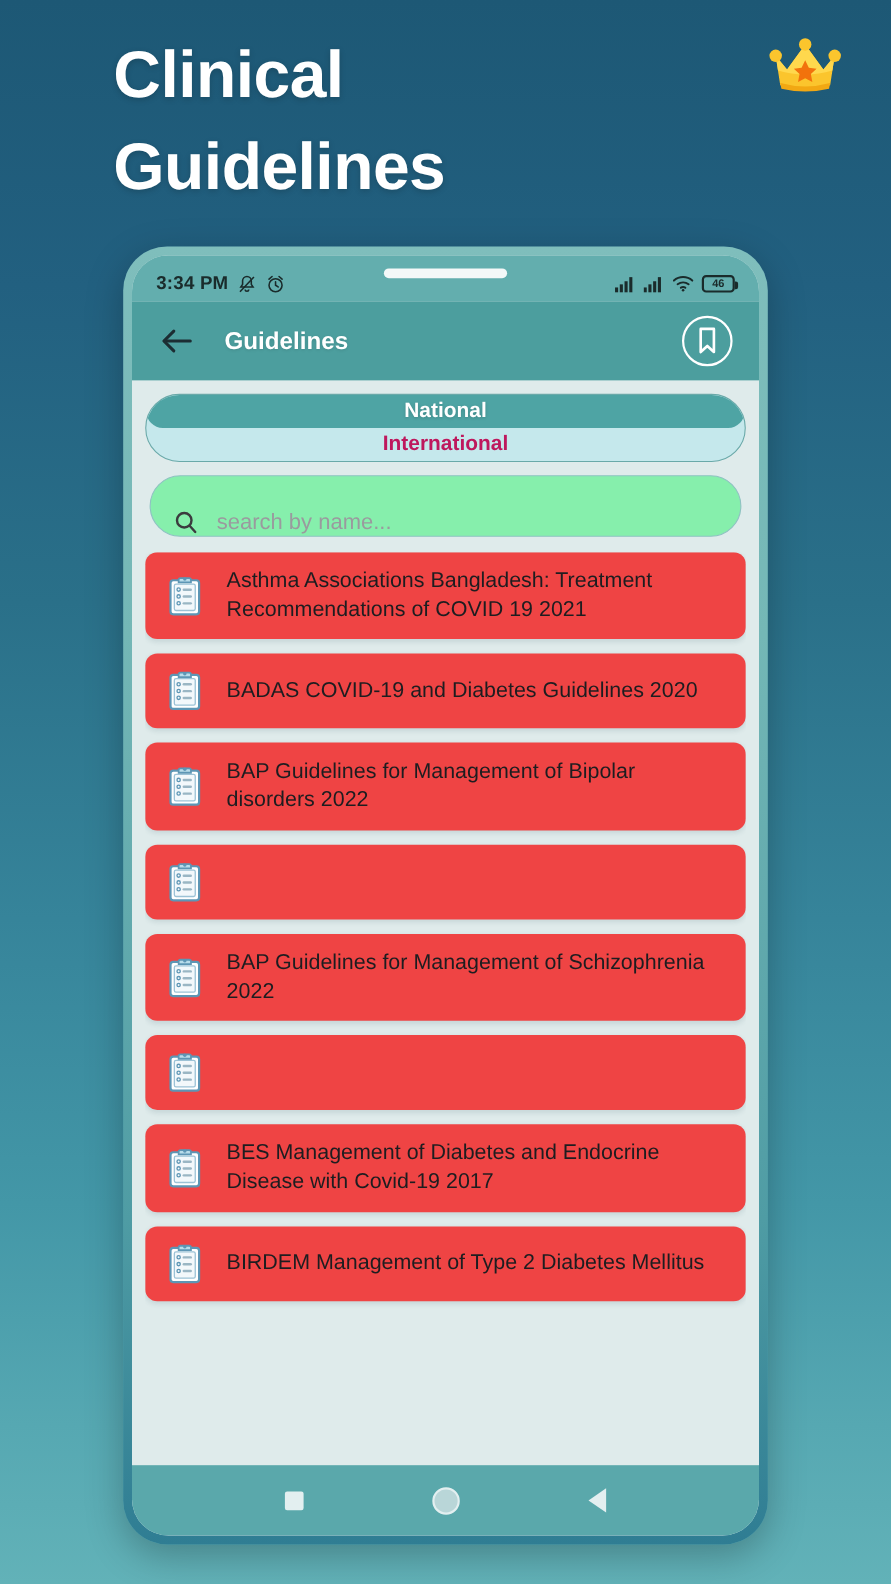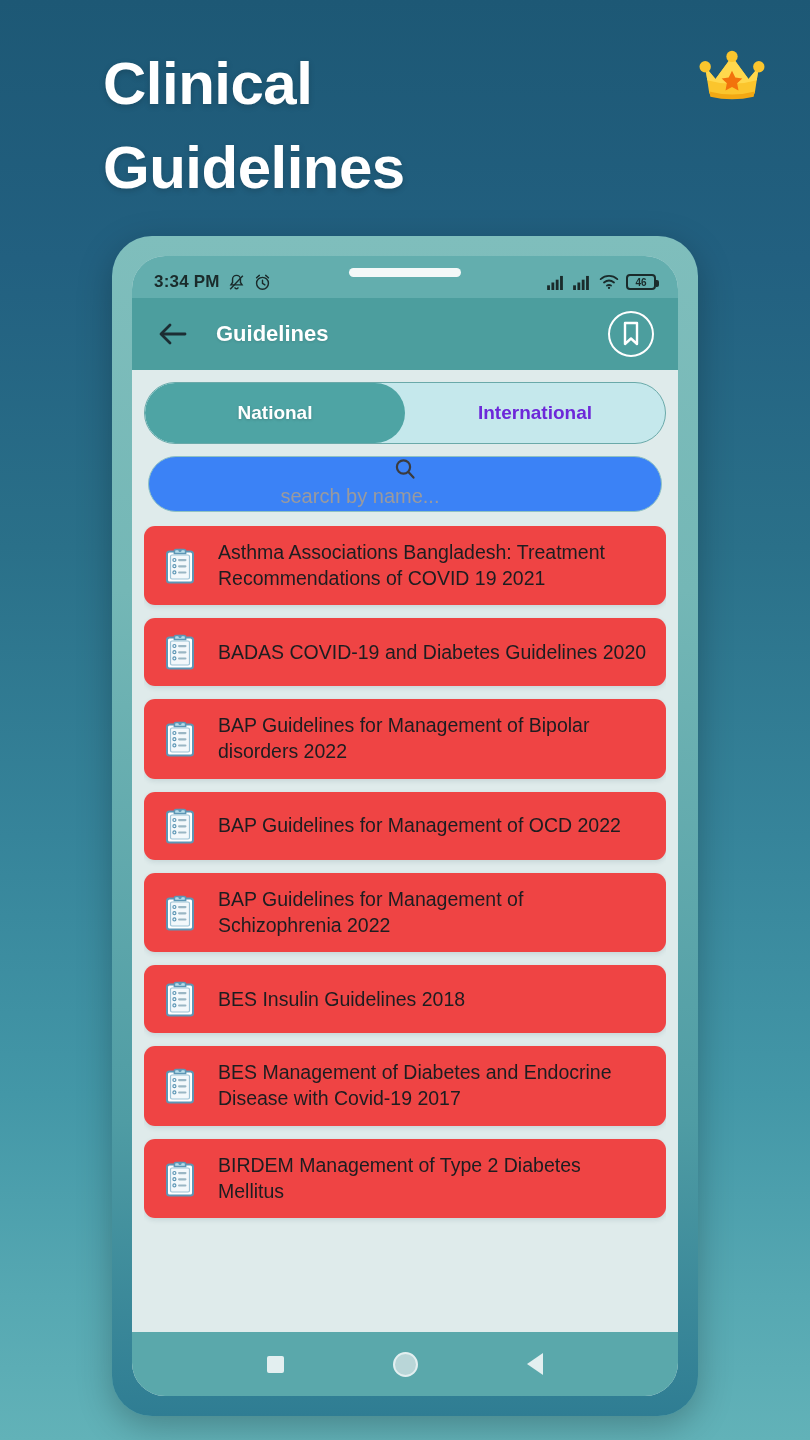--- a/index.html
+++ b/index.html
@@ -22,21 +22,21 @@
         #36849a 58%,
         #4397a7 76%,
         #56a8b2 90%,
         #62b2b8 100%);
     overflow: hidden;
   }
 
   
   .promo {
     position: absolute;
-    top: 16px; left: 0;
+    top: 0; left: 0;
     width: 810px;
     height: 215px;
   }
   .promo-title {
     position: absolute;
     left: 103px;
     top: 26px;
     width: 560px;
     color: #ffffff;
     font-size: 60px;
@@ -52,27 +52,27 @@
     right: 45px;
     top: 32px;
     width: 66px;
     height: 56px;
   }
 
   
   .phone {
     position: absolute;
     left: 112px;
-    top: 236px;
+    top: 224px;
     width: 586px;
     height: 1180px;
     border-radius: 40px;
     background: linear-gradient(to bottom, #7fbebc 0%, #74b7b6 30%, #4f9ca4 75%, #2f7d93 100%);
     box-shadow: 0 10px 34px rgba(0,0,0,0.25);
-    padding: 20px;
+    padding: 8px;
     overflow: hidden;
   }
   .phone-inner {
     position: relative;
     width: 100%;
     height: 100%;
     border-radius: 33px;
     overflow: hidden;
     background: #dfebeb;
   }
@@ -185,49 +185,49 @@
 
   
   .tabs {
     display: flex;
     height: 62px;
     margin: 0 2px 12px 2px;
     border-radius: 31px;
     background: #c5e8ec;
     border: 1.5px solid #6aa9a9;
     overflow: hidden;
+    flex-direction: column;
   }
   .tab {
     flex: 1;
     display: flex;
     align-items: center;
     justify-content: center;
     font-size: 19px;
     font-weight: bold;
-    color: #6d28d9;
+    color: #be185d;
     cursor: pointer;
   }
   .tab.active {
     background: #4ea4a4;
     color: #ffffff;
     border-radius: 31px;
     text-shadow: 0 1px 3px rgba(0,0,0,0.18);
   }
 
   
   .searchbar {
     display: flex;
-    align-items: center;
+    align-items: flex-end;
     height: 56px;
     margin: 0 6px 14px 6px;
-    background: #3b82f6;
+    background: #86efac;
     border: 1.5px solid #8fc2c2;
     border-radius: 28px;
     padding: 0 20px;
-    flex-direction: column;
   }
   .search-input {
     flex: 1;
     border: none;
     outline: none;
     margin-left: 16px;
     font-family: "Liberation Sans", sans-serif;
     font-size: 20px;
     color: #3a3a3a;
     background: transparent;
@@ -460,21 +460,20 @@
   <path d="M12 2.5 h8 a1.6 1.6 0 0 1 1.6 1.6 v2.4 h-11.2 V4.1 A1.6 1.6 0 0 1 12 2.5 z" fill="#b8dcea" stroke="#5d96b5" stroke-width="1.6"></path>
   <circle cx="16" cy="3.4" r="1.6" fill="#5d96b5"></circle>
   <circle cx="10.4" cy="13" r="1.5" fill="none" stroke="#5d96b5" stroke-width="1.2"></circle>
   <rect x="14" y="12" width="8.5" height="2.2" rx="1.1" fill="#9ab6c4"></rect>
   <circle cx="10.4" cy="19.2" r="1.5" fill="none" stroke="#5d96b5" stroke-width="1.2"></circle>
   <rect x="14" y="18.2" width="8.5" height="2.2" rx="1.1" fill="#9ab6c4"></rect>
   <circle cx="10.4" cy="25.4" r="1.5" fill="none" stroke="#5d96b5" stroke-width="1.2"></circle>
   <rect x="14" y="24.4" width="8.5" height="2.2" rx="1.1" fill="#9ab6c4"></rect>
 </svg>
               </span>
-              <span class="card-text">BAP Guidelines for Management of OCD 2022</span>
             </div>
             <div class="card">
               <span class="card-icon">
 <svg width="32" height="38" viewBox="0 0 32 38">
   <rect x="3" y="4.5" width="26" height="31" rx="2.5" fill="#ffffff" stroke="#5d96b5" stroke-width="2"></rect>
   <rect x="6.5" y="8" width="19" height="24" rx="1.5" fill="#f3f8fb" stroke="#9cc2d6" stroke-width="1.2"></rect>
   <path d="M12 2.5 h8 a1.6 1.6 0 0 1 1.6 1.6 v2.4 h-11.2 V4.1 A1.6 1.6 0 0 1 12 2.5 z" fill="#b8dcea" stroke="#5d96b5" stroke-width="1.6"></path>
   <circle cx="16" cy="3.4" r="1.6" fill="#5d96b5"></circle>
   <circle cx="10.4" cy="13" r="1.5" fill="none" stroke="#5d96b5" stroke-width="1.2"></circle>
   <rect x="14" y="12" width="8.5" height="2.2" rx="1.1" fill="#9ab6c4"></rect>
@@ -494,21 +493,20 @@
   <path d="M12 2.5 h8 a1.6 1.6 0 0 1 1.6 1.6 v2.4 h-11.2 V4.1 A1.6 1.6 0 0 1 12 2.5 z" fill="#b8dcea" stroke="#5d96b5" stroke-width="1.6"></path>
   <circle cx="16" cy="3.4" r="1.6" fill="#5d96b5"></circle>
   <circle cx="10.4" cy="13" r="1.5" fill="none" stroke="#5d96b5" stroke-width="1.2"></circle>
   <rect x="14" y="12" width="8.5" height="2.2" rx="1.1" fill="#9ab6c4"></rect>
   <circle cx="10.4" cy="19.2" r="1.5" fill="none" stroke="#5d96b5" stroke-width="1.2"></circle>
   <rect x="14" y="18.2" width="8.5" height="2.2" rx="1.1" fill="#9ab6c4"></rect>
   <circle cx="10.4" cy="25.4" r="1.5" fill="none" stroke="#5d96b5" stroke-width="1.2"></circle>
   <rect x="14" y="24.4" width="8.5" height="2.2" rx="1.1" fill="#9ab6c4"></rect>
 </svg>
               </span>
-              <span class="card-text">BES Insulin Guidelines 2018</span>
             </div>
             <div class="card">
               <span class="card-icon">
 <svg width="32" height="38" viewBox="0 0 32 38">
   <rect x="3" y="4.5" width="26" height="31" rx="2.5" fill="#ffffff" stroke="#5d96b5" stroke-width="2"></rect>
   <rect x="6.5" y="8" width="19" height="24" rx="1.5" fill="#f3f8fb" stroke="#9cc2d6" stroke-width="1.2"></rect>
   <path d="M12 2.5 h8 a1.6 1.6 0 0 1 1.6 1.6 v2.4 h-11.2 V4.1 A1.6 1.6 0 0 1 12 2.5 z" fill="#b8dcea" stroke="#5d96b5" stroke-width="1.6"></path>
   <circle cx="16" cy="3.4" r="1.6" fill="#5d96b5"></circle>
   <circle cx="10.4" cy="13" r="1.5" fill="none" stroke="#5d96b5" stroke-width="1.2"></circle>
   <rect x="14" y="12" width="8.5" height="2.2" rx="1.1" fill="#9ab6c4"></rect>

